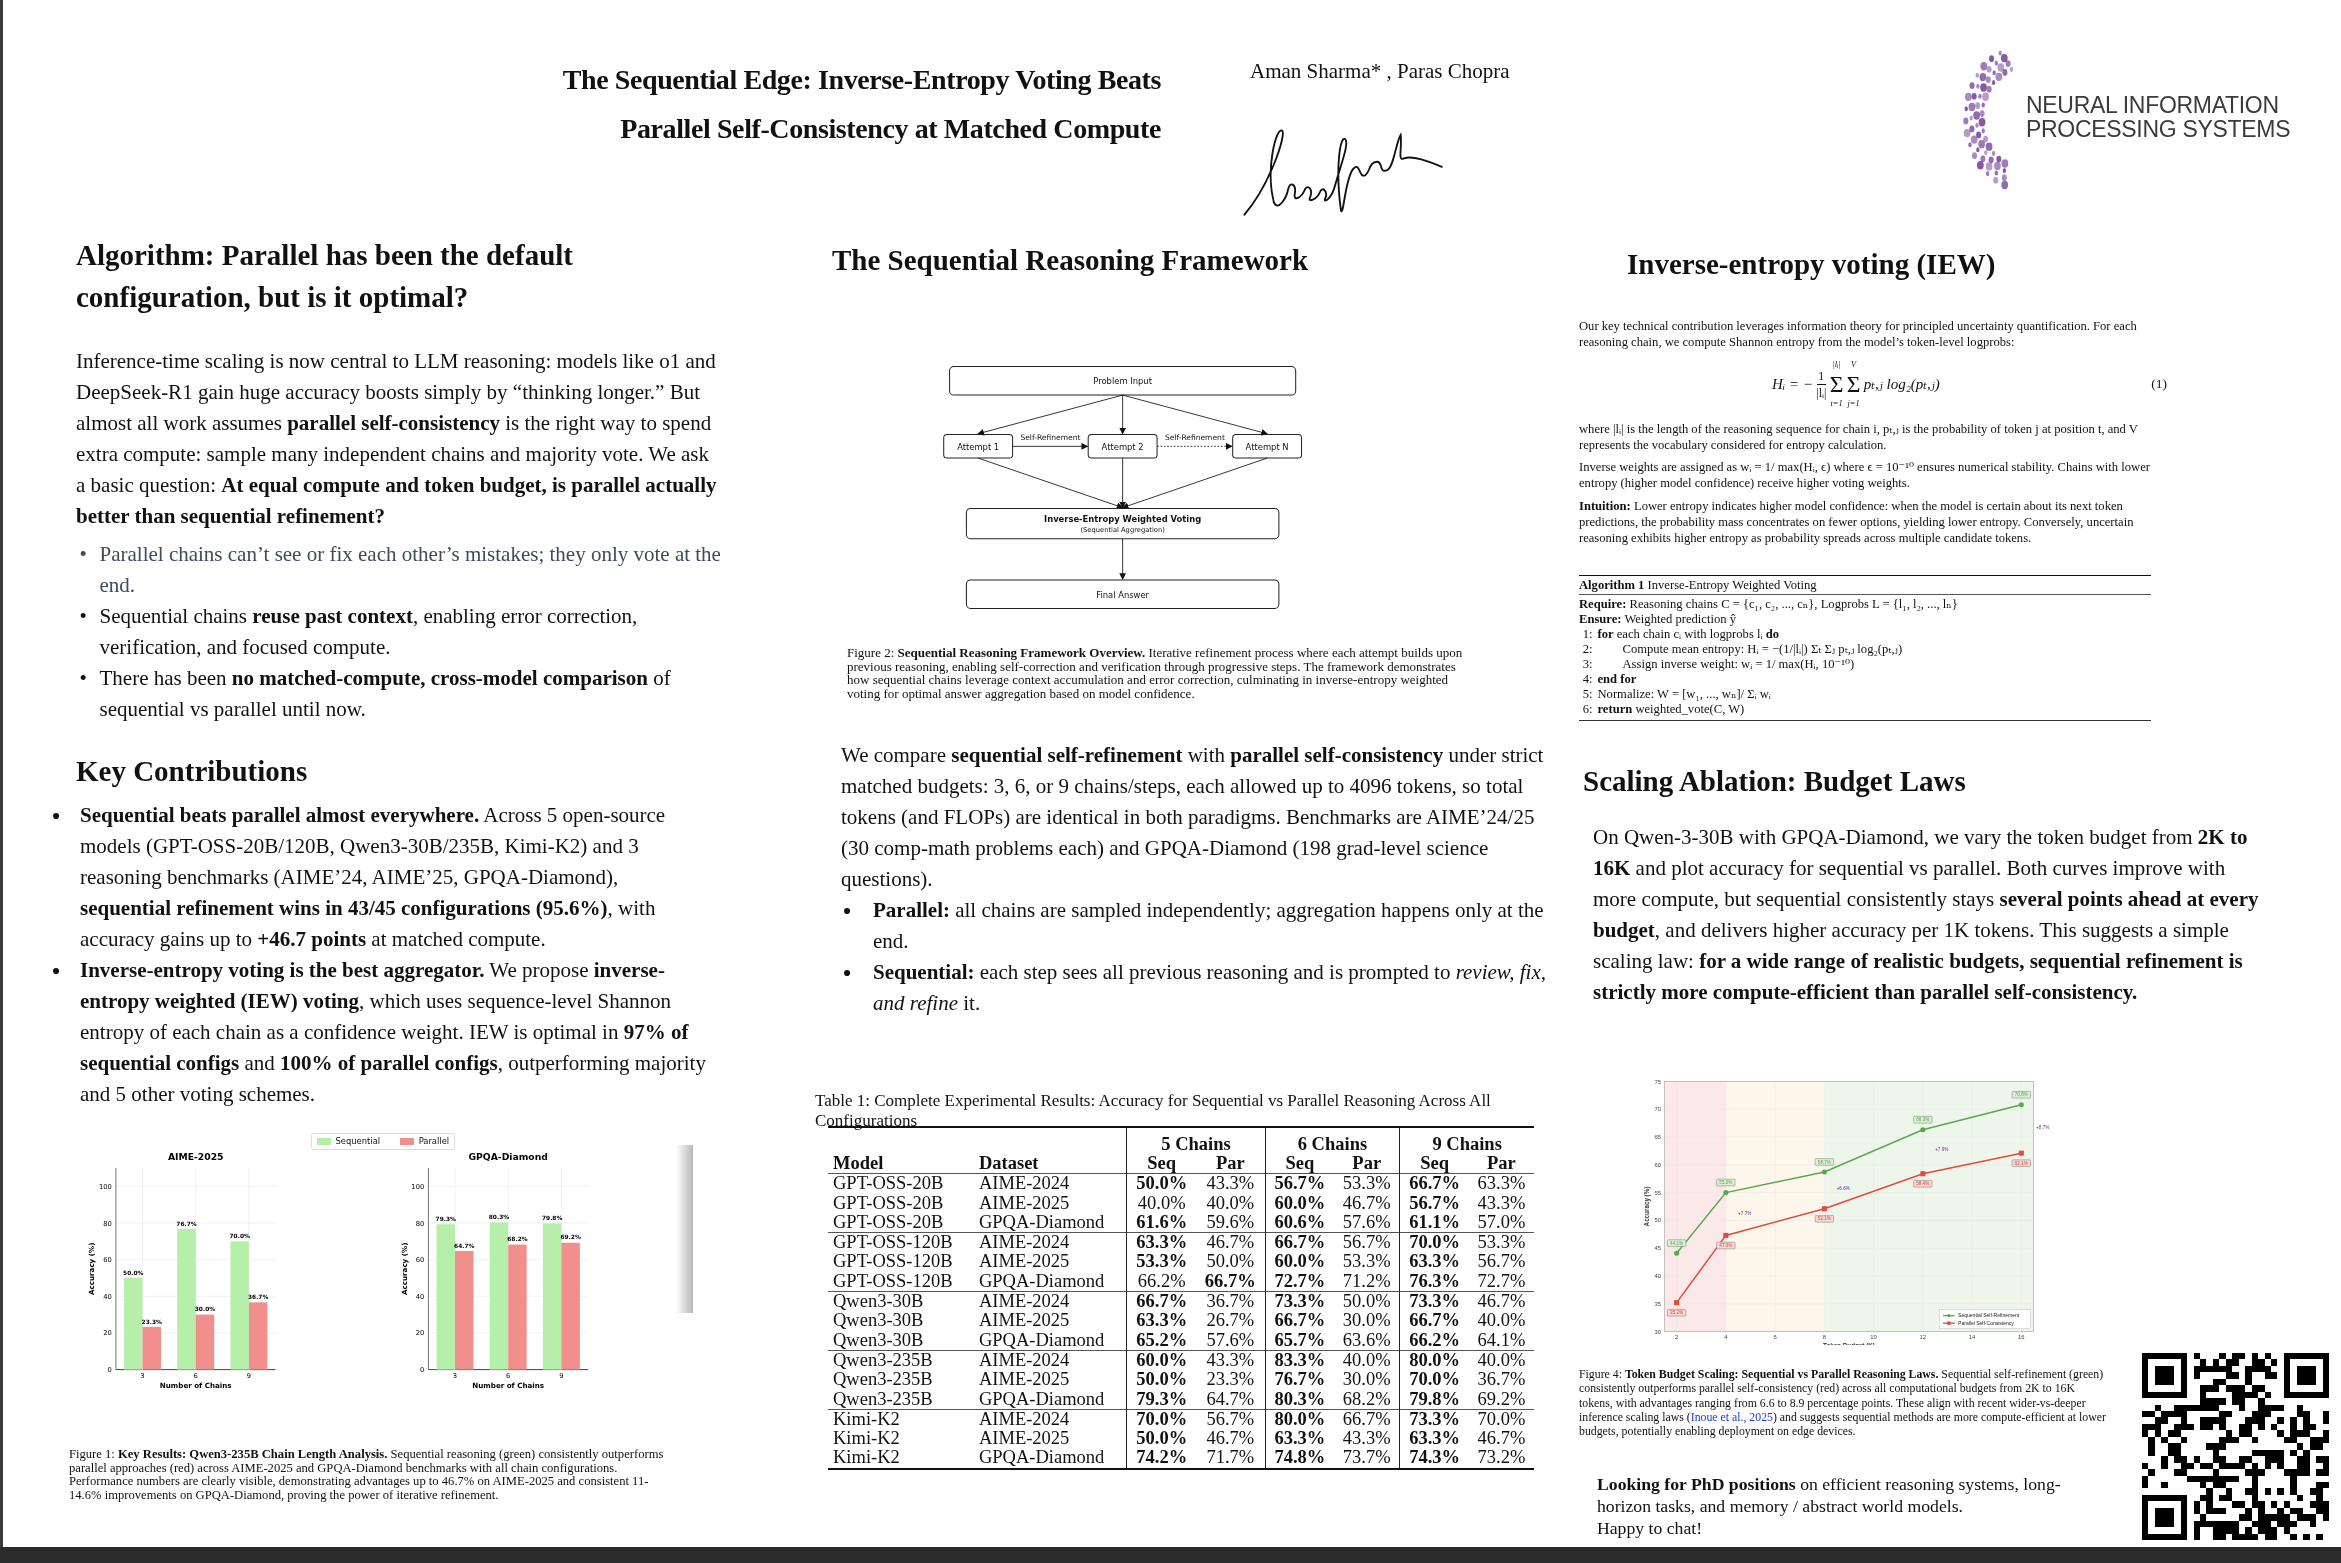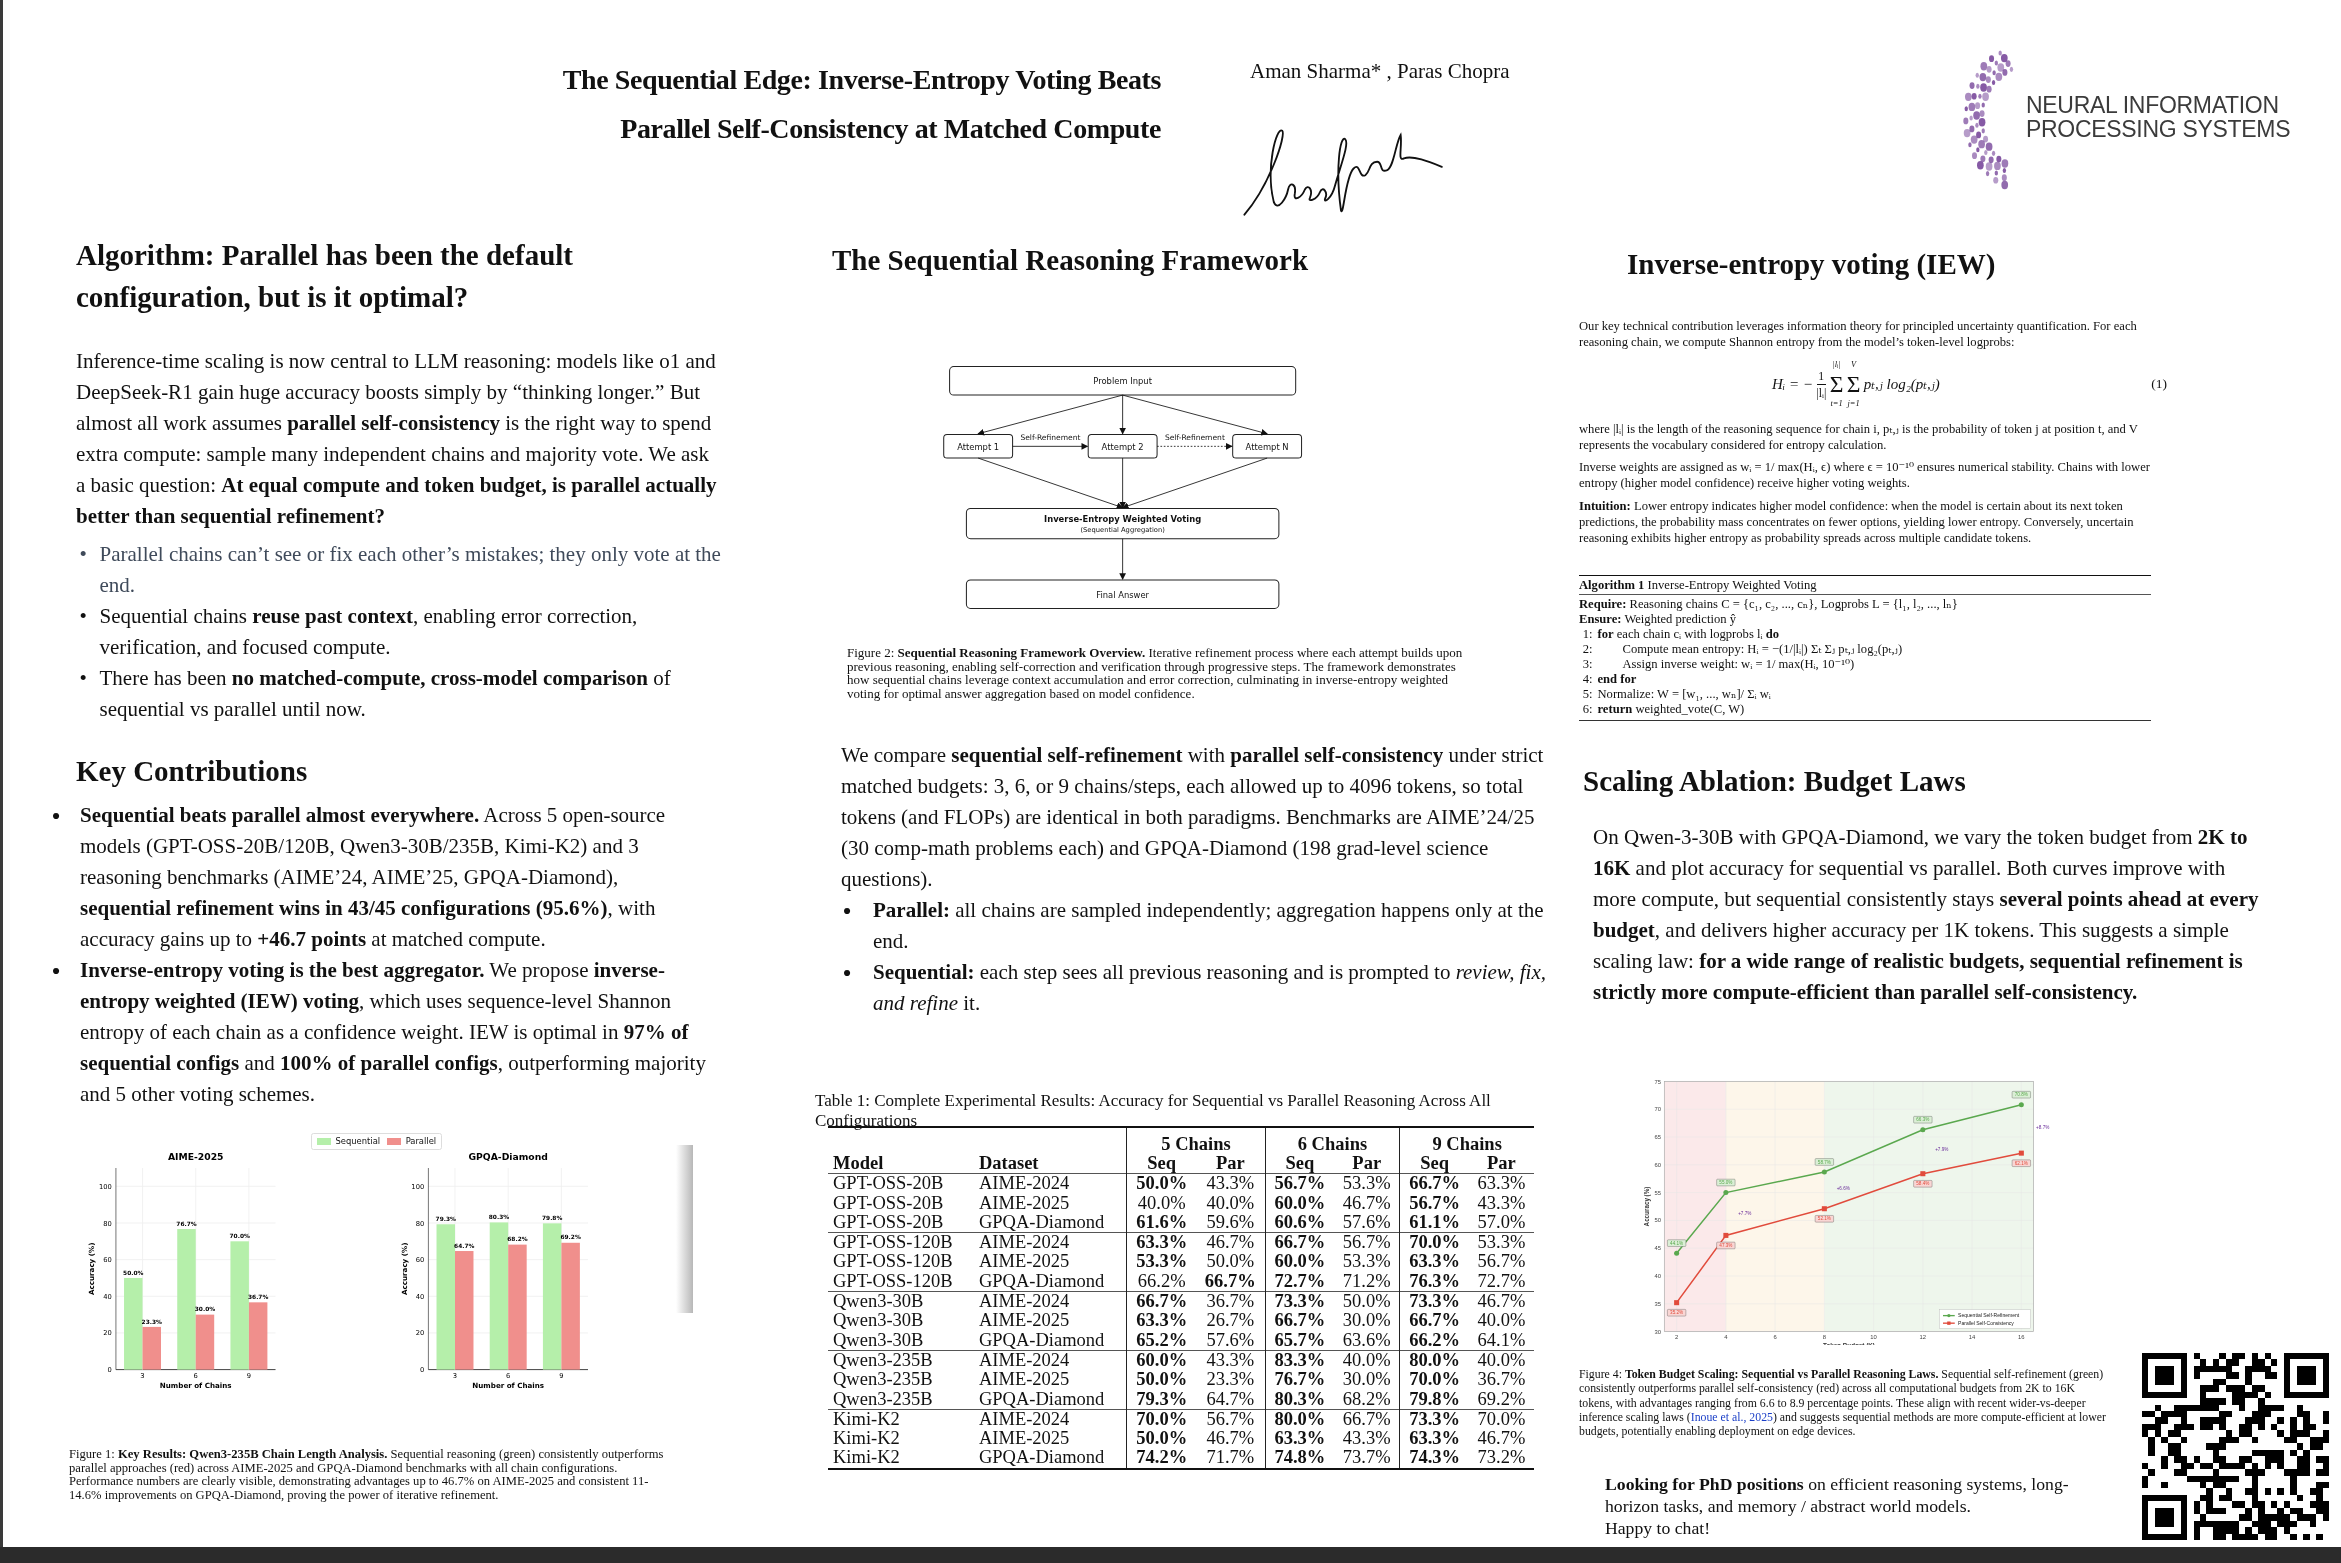--- a/index.html
+++ b/index.html
@@ -29,21 +29,21 @@
 
   
   .motivation-title { left: 76px; top: 234px; width: 588px; }
   .motivation-body { left: 76px; top: 346px; width: 647px; }
   .kc-title { left: 76px; top: 750px; }
   .kc-body { left: 50px; top: 800px; width: 664px; }
   .kc-body ul li { padding-left: 30px; }
 
   
   .bars-wrap { left: 50px; top: 1126px; width: 656px; height: 294px; }
-  .bar-legend { position: absolute; left: 261px; top: 6.7px; border: 0.8px solid #ddd; border-radius: 2.5px; padding: 2.5px 5px; font-family: "DejaVu Sans", sans-serif; font-size: 8.4px; display: flex; gap: 7px; background: #fff; }
+  .bar-legend { position: absolute; left: 261px; top: 6.7px; border: 0.8px solid #ddd; border-radius: 2.5px; padding: 2.5px 5px; font-family: "DejaVu Sans", sans-serif; font-size: 8.4px; display: flex; gap: 20px; background: #fff; }
   .bar-legend .sw { display: inline-block; width: 13.5px; height: 6.7px; margin-right: 5px; vertical-align: middle; }
   .fig-shade { position: absolute; left: 626px; top: 18.5px; width: 17px; height: 168px; background: linear-gradient(to right, #fff, #999); opacity: 0.7; }
   .fig-caption { font-size: 12.6px; line-height: 13.5px; }
   .fig1-caption { left: 69px; top: 1448px; width: 605px; }
 
   
   .framework-title { left: 832px; top: 239px; }
   .diagram { left: 874px; top: 336px; width: 588px; height: 303px; }
   .fig2-caption { left: 847px; top: 580px; width: 630px; top: 583px; }
   .compare-body { left: 841px; top: 740px; width: 706px; }
@@ -77,21 +77,21 @@
   .algo .ln { white-space: nowrap; }
   .algo .ind { padding-left: 25px; }
   .algo .lnum { display: inline-block; width: 13.5px; text-align: right; margin-right: 5px; }
 
   .scaling-title { left: 1583px; top: 760px; }
   .scaling-body { left: 1593px; top: 822px; width: 673px; }
 
   .linechart { left: 1622px; top: 1068px; width: 689px; height: 277px; }
   .fig4-caption { left: 1579px; top: 1367px; width: 530px; font-size: 11.8px; line-height: 14.3px; }
   .fig4-caption .cite { color: #1a3ec7; }
-  .phd { left: 1597px; top: 1473px; width: 471px; font-size: 17.7px; line-height: 22px; margin-left: 8px; }
+  .phd { left: 1597px; top: 1473px; width: 471px; font-size: 17.7px; line-height: 22px; }
   .qr { left: 2142px; top: 1353px; width: 187px; height: 187px; }
 </style>
 </head>
 <body>
 
 <div class="frame-left"></div>
 
 <div class="abs poster-title">
   <div>The Sequential Edge: Inverse-Entropy Voting Beats</div>
   <div>Parallel Self-Consistency at Matched Compute</div>

